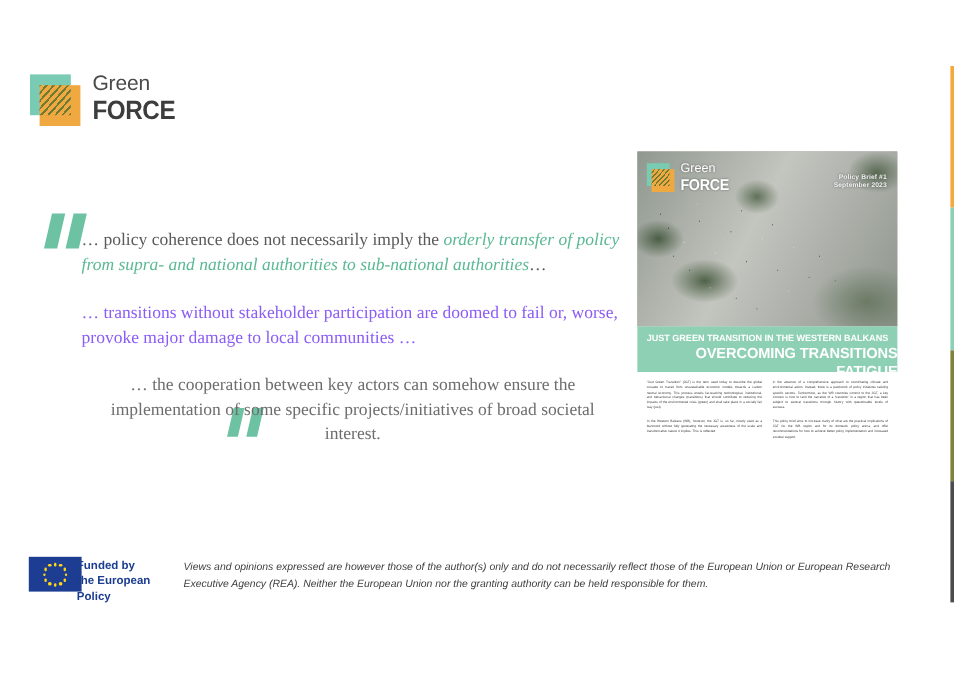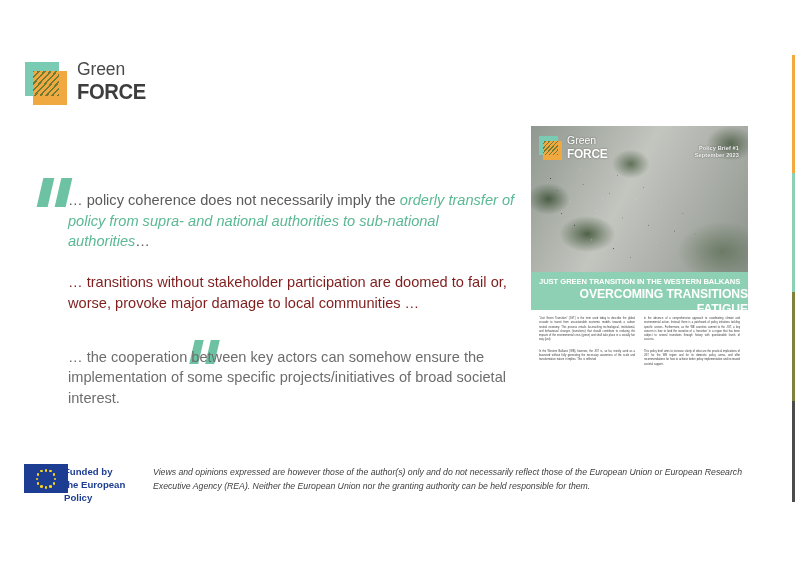--- a/index.html
+++ b/index.html
@@ -121,35 +121,37 @@
   #quote-block {
     position: absolute;
     left: 68px;
     top: 190px;
     width: 452px;
   }
   .quote-para {
     margin: 0 0 20px 0;
     font-size: 14.6px;
     line-height: 1.42;
+    font-family: Liberation Serif, serif;
   }
   #quote-1 {
     color: #5a5a5a;
   }
   #quote-1 .hl {
     color: #5bb894;
     font-style: italic;
   }
   #quote-2 {
-    color: #7f1d1d;
-    margin-bottom: 33px;
+    color: #8b5cf6;
+    margin-bottom: 18px;
   }
   #quote-3 {
     color: #6d6d6d;
     margin-bottom: 11px;
+    text-align: center;
   }
 
   
   #policy-brief-cover {
     position: absolute;
     left: 531px;
     top: 126px;
     width: 217px;
     height: 275px;
     background: #ffffff;

